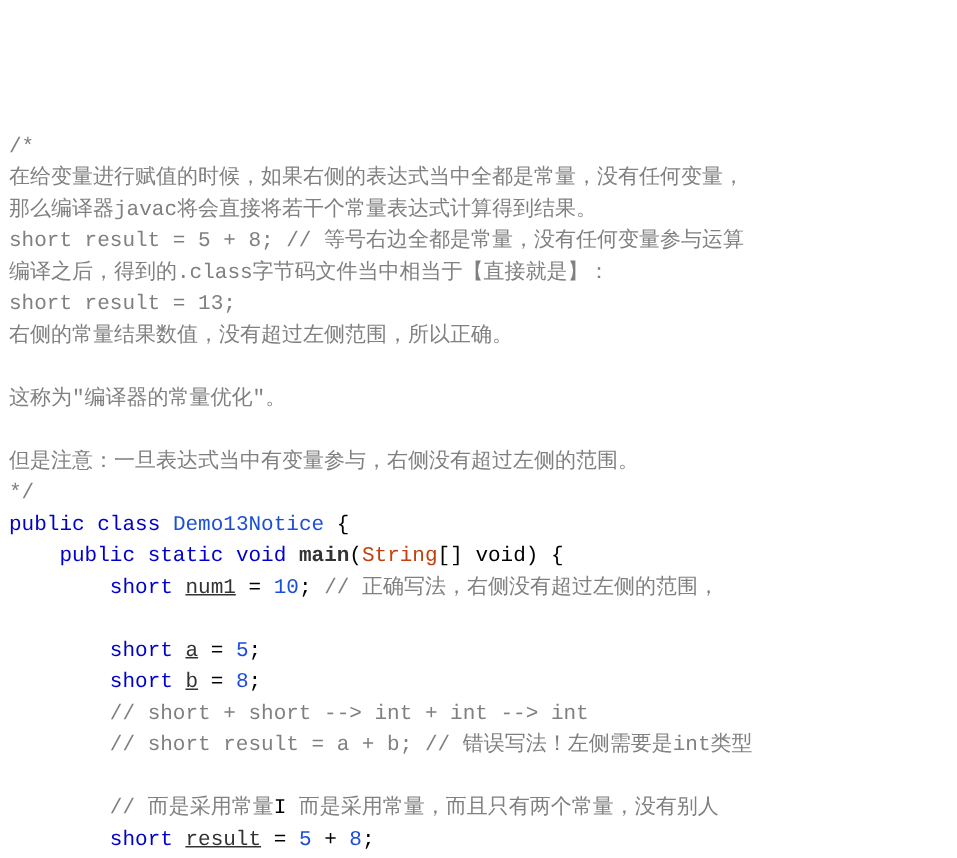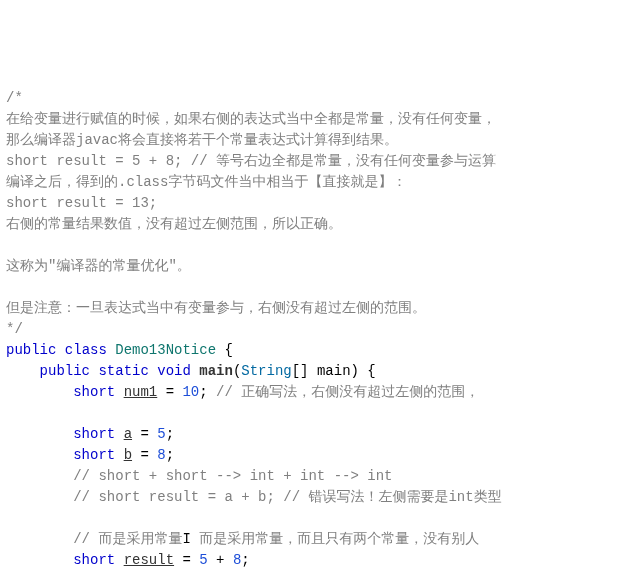--- a/index.html
+++ b/index.html
@@ -11,22 +11,22 @@
       color: #000000;
       white-space: pre;
       overflow-x: auto;
       width: 638px;
     }
     .code-container {
       padding: 4px 6px;
     }
     .comment { color: #808080; }
     .keyword { color: #0000CC; font-weight: normal; }
-    .class-name { color: #0f766e; }
-    .string-type { color: #0369a1; }
+    .class-name { color: #1d4ed8; }
+    .string-type { color: #c2410c; }
     .number { color: #1d4ed8; }
     .method { color: #333333; font-weight: bold; }
     .ident { color: #333333; text-decoration: underline; }
     .cursor {
       display: inline-block;
       position: relative;
     }
   </style>
 </head>
 <body>
@@ -39,21 +39,21 @@
 <span class="comment">short result = 5 + 8; // 等号右边全都是常量，没有任何变量参与运算</span>
 <span class="comment">编译之后，得到的.class字节码文件当中相当于【直接就是】：</span>
 <span class="comment">short result = 13;</span>
 <span class="comment">右侧的常量结果数值，没有超过左侧范围，所以正确。</span>
 <span class="comment"></span>
 <span class="comment">这称为"编译器的常量优化"。</span>
 <span class="comment"></span>
 <span class="comment">但是注意：一旦表达式当中有变量参与，右侧没有超过左侧的范围。</span>
 <span class="comment">*/</span>
 <span class="keyword">public</span> <span class="keyword">class</span> <span class="class-name">Demo13Notice</span><span> {</span>
-    <span class="keyword">public</span> <span class="keyword">static</span> <span class="keyword">void</span> <span class="method">main</span><span>(</span><span class="string-type">String</span><span>[] main) {</span>
+    <span class="keyword">public</span> <span class="keyword">static</span> <span class="keyword">void</span> <span class="method">main</span><span>(</span><span class="string-type">String</span><span>[] void) {</span>
         <span class="keyword">short</span> <span class="ident">num1</span><span> = </span><span class="number">10</span><span>;</span><span class="comment"> // 正确写法，右侧没有超过左侧的范围，</span>
 
         <span class="keyword">short</span> <span class="ident">a</span><span> = </span><span class="number">5</span><span>;</span>
         <span class="keyword">short</span> <span class="ident">b</span><span> = </span><span class="number">8</span><span>;</span>
         <span class="comment">// short + short --&gt; int + int --&gt; int</span>
         <span class="comment">// short result = a + b; // 错误写法！左侧需要是int类型</span>
 
         <span class="comment">// 而是采用常量</span><span class="cursor">I</span><span class="comment"> 而是采用常量，而且只有两个常量，没有别人</span>
         <span class="keyword">short</span> <span class="ident">result</span><span> = </span><span class="number">5</span><span> + </span><span class="number">8</span><span>;</span>
         

